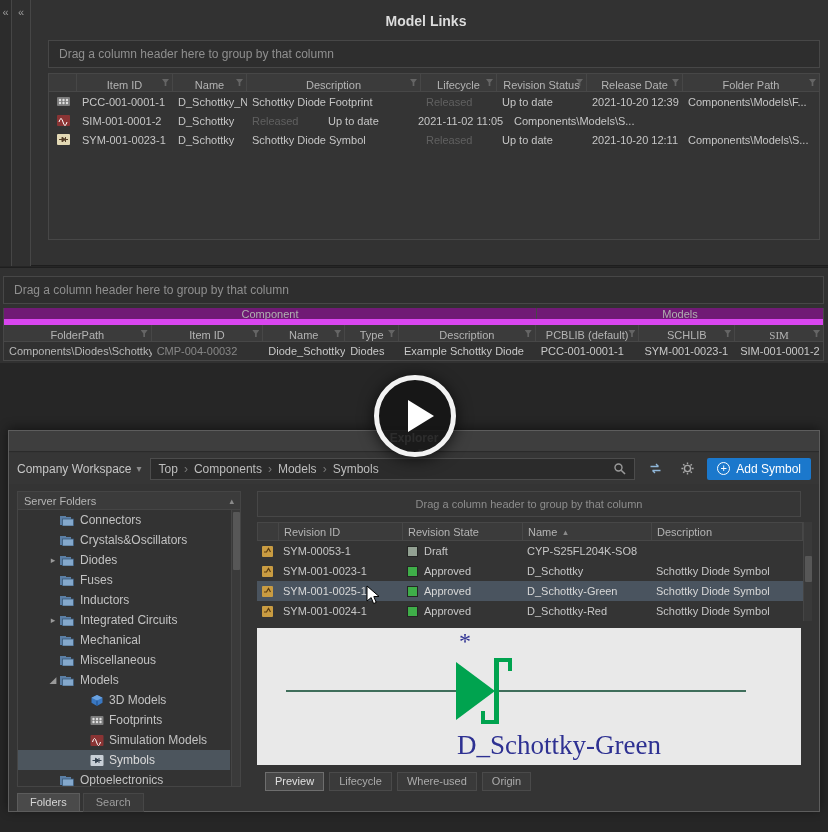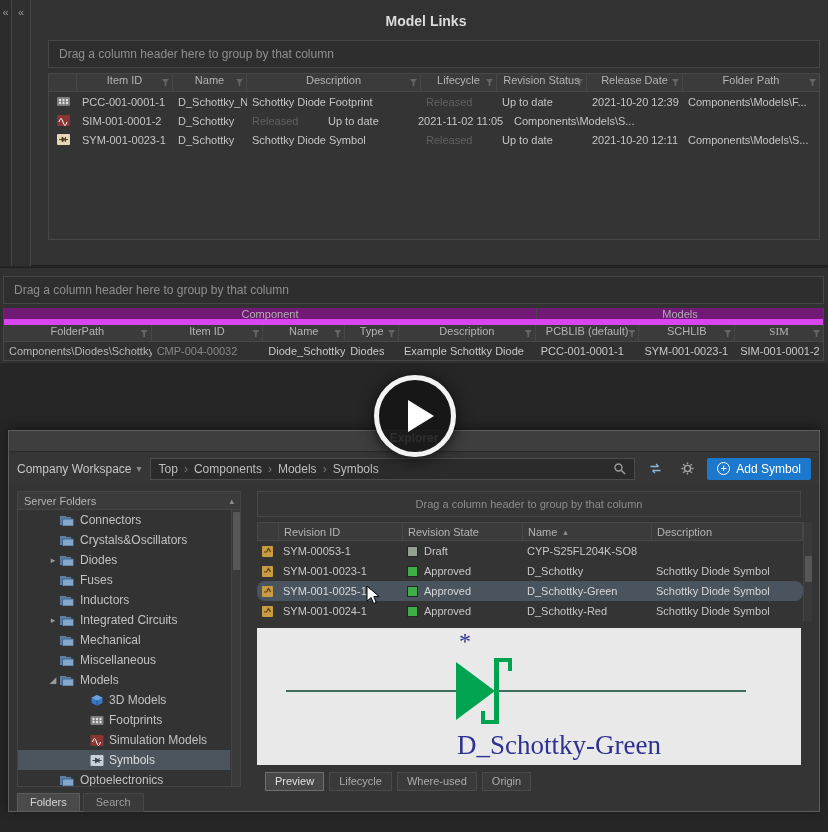--- a/index.html
+++ b/index.html
@@ -8,21 +8,21 @@
   #root { position:relative; width:828px; height:832px; background:#262626; }
   .abs { position:absolute; }
 
   
   .top { position:absolute; left:0; top:0; width:828px; height:266px; background:#323232; border-bottom:1px solid #1e1e1e; }
   .strip { position:absolute; top:0; height:266px; background:#2c2c2c; border-right:1px solid #464646; text-align:center; padding-top:6px; color:#9a9a9a; font-size:11px; cursor:pointer; }
   .ml-title { position:absolute; left:31px; top:13px; width:790px; text-align:center; font-size:14px; font-weight:bold; color:#dcdcdc; }
   .groupbar { position:absolute; height:28px; background:#2e2e2e; border:1px solid #474747; color:#8f8f8f; line-height:26px; padding-left:10px; font-size:12px; }
   .grid { position:absolute; border:1px solid #474747; background:#343434; overflow:hidden; }
   .hrow { display:flex; height:18px; background:#3b3b3b; border-bottom:1px solid #474747; }
-  .hc { position:relative; display:flex; align-items:flex-start; justify-content:center; border-right:1px solid #474747; color:#b4b4b4; font-size:11px; overflow:hidden; white-space:nowrap; }
+  .hc { position:relative; display:flex; align-items:flex-end; justify-content:center; border-right:1px solid #474747; color:#b4b4b4; font-size:11px; overflow:hidden; white-space:nowrap; }
   .funnel { width:7px; height:7px; background:#9a9a9a; opacity:.45; clip-path:polygon(0 0,100% 0,62% 50%,62% 100%,38% 100%,38% 50%); position:absolute; right:3px; top:5px; }
   .r { display:flex; height:19px; align-items:center; font-size:11px; color:#c6c6c6; }
   .bc { display:flex; align-items:center; padding-left:5px; overflow:hidden; white-space:nowrap; height:100%; }
   .dim { color:#606060; }
   .c-ic{width:28px; justify-content:center; padding-left:0;} .c-id{width:96px} .c-nm{width:74px} .c-ds{width:174px} .c-lc{width:76px} .c-rs{width:90px} .c-rd{width:96px} .c-fp{flex:1}
   .ml-actions { position:absolute; left:64px; top:245px; display:flex; gap:30px; font-size:12px;margin-top:24px; }
   .lnk { color:#b9b9b9; cursor:pointer; }
   .lnk.off { color:#fca5a5; }
 
   
@@ -70,21 +70,21 @@
   .btab { padding:2px 12px 3px; cursor:pointer; }
   .btab.on { background:#4a4a4a; border:1px solid #5c5c5c; color:#d6d6d6; }
   .btab.offt { background:#3a3a3a; border:1px solid #474747; color:#9e9e9e; }
 
   
   .ghint { position:absolute; left:248px; top:60px; width:544px; height:26px; border:1px solid #474747; background:#363636; color:#8d8d8d; font-size:11px; display:flex; align-items:center; justify-content:center; }
   .egrid { position:absolute; left:248px; top:91px; width:546px; }
   .eh { display:flex; height:19px; background:#3b3b3b; border:1px solid #474747; }
   .ehc { position:relative; display:flex; align-items:center; padding-left:5px; border-right:1px solid #474747; color:#b4b4b4; font-size:11px; }
   .er { display:flex; height:20px; align-items:center; font-size:11px; color:#c6c6c6; cursor:pointer; }
-  .er.sel { background:#4a545f; color:#d8d8d8;border-radius:8px; }
+  .er.sel { background:#4a545f; color:#d8d8d8; }
   .c3-ic{width:21px; display:flex; justify-content:center;} .c3-rid{width:124px;padding-left:5px}.c3-rst{width:120px;padding-left:5px;display:flex;align-items:center;gap:6px}.c3-nm{width:129px;padding-left:5px}.c3-ds{flex:1;padding-left:5px}
   .sw { width:11px; height:11px; border:1px solid #252525; flex:none; }
   .sortm2 { margin-left:6px; color:#8a8a8a; font-size:9px; }
 
   
   .preview { position:absolute; left:248px; top:197px; width:544px; height:137px; background:#e9e9e9; overflow:hidden; }
   .designator { position:absolute; left:202px; top:0px; font-family:"Liberation Serif", serif; font-size:24px; color:#2e3192; }
   .symname { position:absolute; left:200px; top:102px; font-family:"Liberation Serif", serif; font-size:27px; color:#2e3192; }
   .ptabs { position:absolute; left:256px; top:341px; display:flex; gap:5px; font-size:11px; }
   .ptab { padding:2px 9px 3px; cursor:pointer; }

